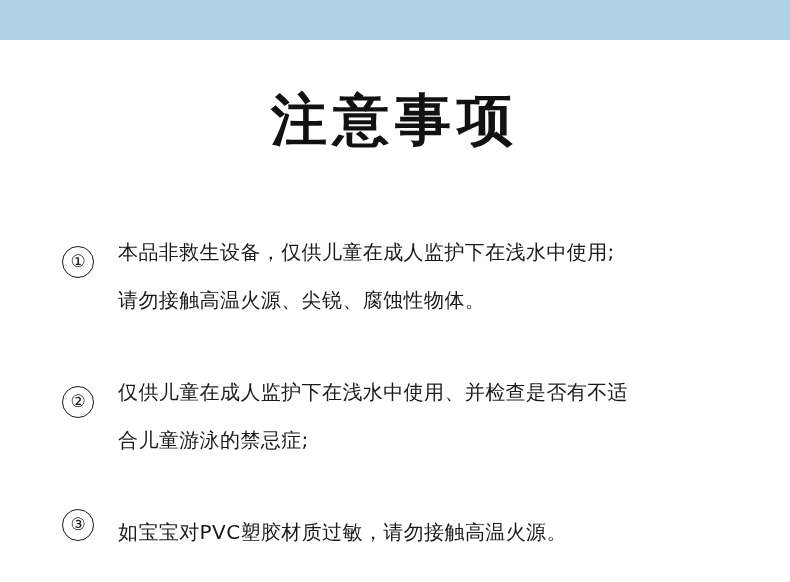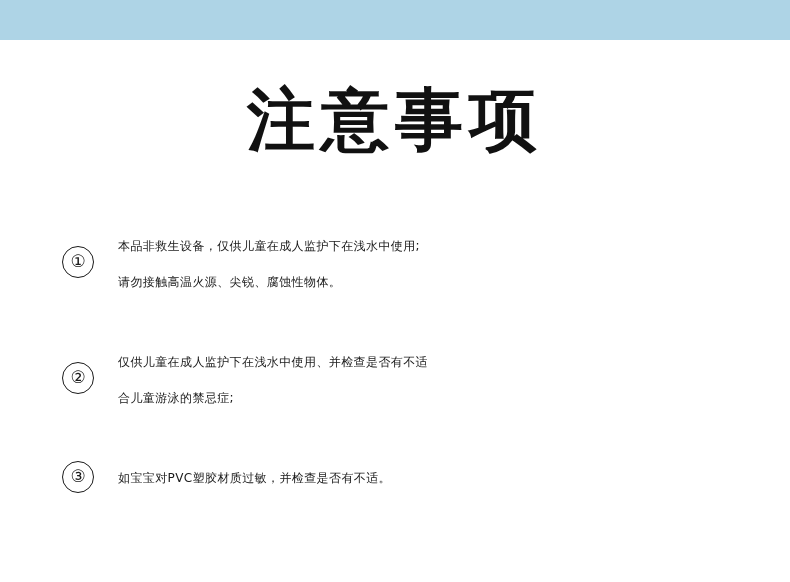--- a/index.html
+++ b/index.html
@@ -26,21 +26,21 @@
     width: 790px;
     height: 40px;
     background: #aed4e6;
   }
   .title {
     position: absolute;
     left: 0;
     top: 88px;
     width: 790px;
     text-align: center;
-    font-size: 68px;
+    font-size: 56px;
     line-height: 64px;
     font-weight: bold;
     letter-spacing: 6px;
     color: #111111;
     font-family: "DejaVu Sans", "Liberation Sans", sans-serif;
   }
   .notes {
     position: absolute;
     left: 62px;
     top: 228px;
@@ -65,22 +65,22 @@
     line-height: 28px;
     text-align: center;
     font-family: "DejaVu Sans", "Liberation Sans", sans-serif;
     margin-right: 24px;
   }
   .note-1 .note-num { margin-top: 18px; }
   .note-2 .note-num { margin-top: 18px; }
   .note-3 .note-num { margin-top: 1px; }
   .note-text {
     flex: 1 1 auto;
-    font-size: 12px;
-    line-height: 36px;
+    font-size: 20px;
+    line-height: 48px;
     color: #1a1a1a;
     letter-spacing: 0.4px;
     font-family: "DejaVu Sans", "Liberation Sans", sans-serif;
     white-space: pre-line;
   }
 </style>
 </head>
 <body>
 
 <div class="page">
@@ -98,18 +98,18 @@
     </div>
 
     <div class="note note-2">
       <div class="note-num">②</div>
       <div class="note-text">仅供儿童在成人监护下在浅水中使用、并检查是否有不适
 合儿童游泳的禁忌症;</div>
     </div>
 
     <div class="note note-3">
       <div class="note-num">③</div>
-      <div class="note-text">如宝宝对PVC塑胶材质过敏，并检查是否有不适。</div>
+      <div class="note-text">如宝宝对PVC塑胶材质过敏，请勿接触高温火源。</div>
     </div>
 
   </div>
 
 </div>
 
 </body></html>

